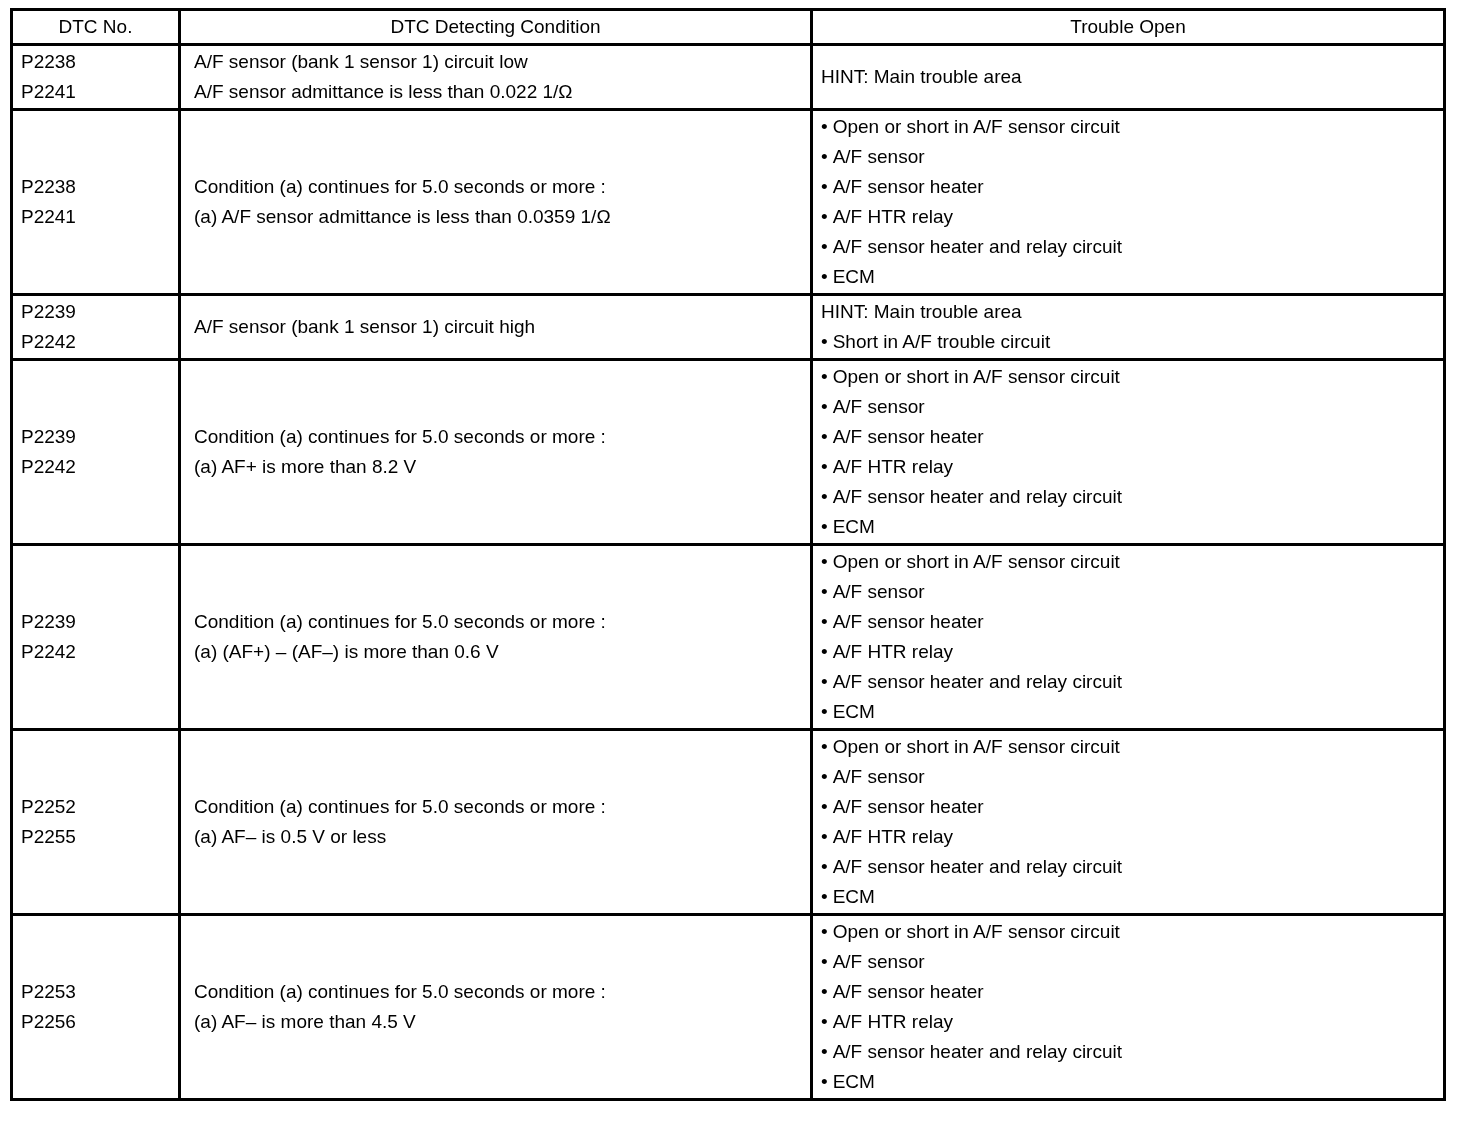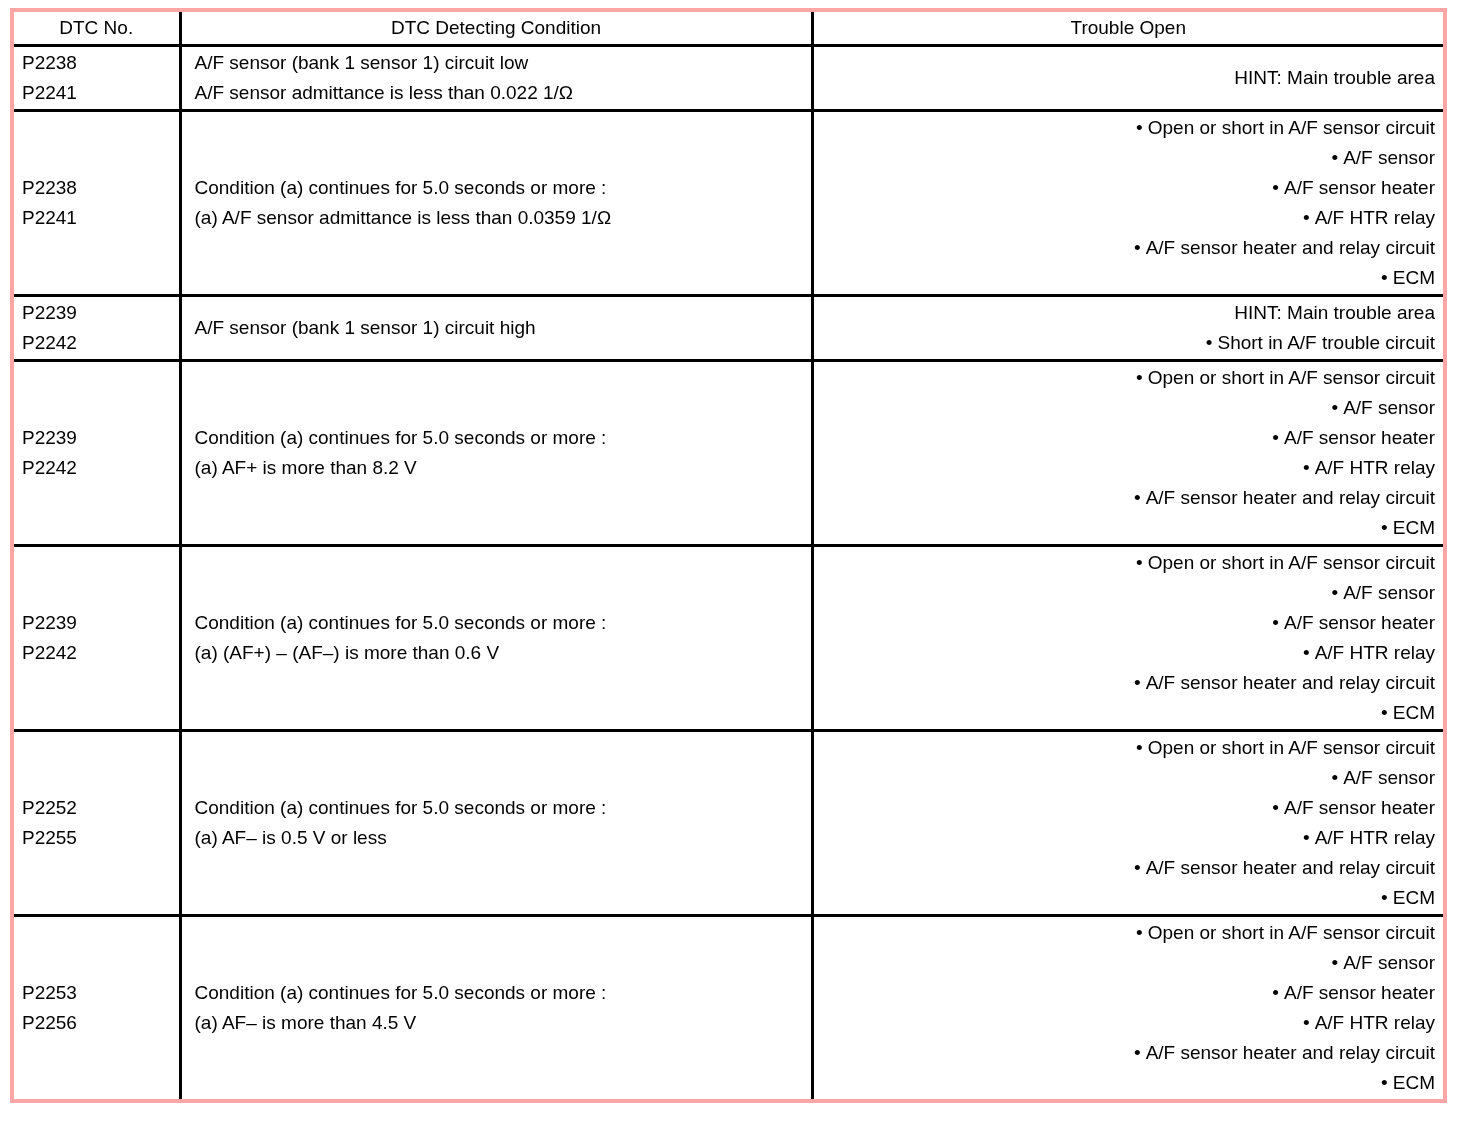--- a/index.html
+++ b/index.html
@@ -18,21 +18,21 @@
     position: relative;
     width: 1472px;
     height: 1144px;
     background: #ffffff;
   }
   table.dtc-table {
     border-collapse: collapse;
     table-layout: fixed;
     width: 1433px;
     margin: 8px 0 0 10px;
-    border: 4px solid #fca5a5;
+    border: 2px solid #fca5a5;
   }
   th, td {
     border: 3px solid #000000;
     vertical-align: middle;
     font-size: 19px;
     line-height: 30px;
     padding: 1px 8px;
     overflow: hidden;
   }
   th.header-cell {
@@ -48,21 +48,20 @@
     padding-left: 13px;
     margin-top: 21px;
   }
   td.trouble-cell {
     text-align: left;
     padding-left: 8px;
   }
   .trouble-line {
     display: flex;
     align-items: baseline;
-    justify-content: flex-end;
   }
   .bullet-glyph {
     flex: none;
     margin-right: 5px;
   }
   .text-line {
     white-space: nowrap;
   }
 </style>
 </head>

